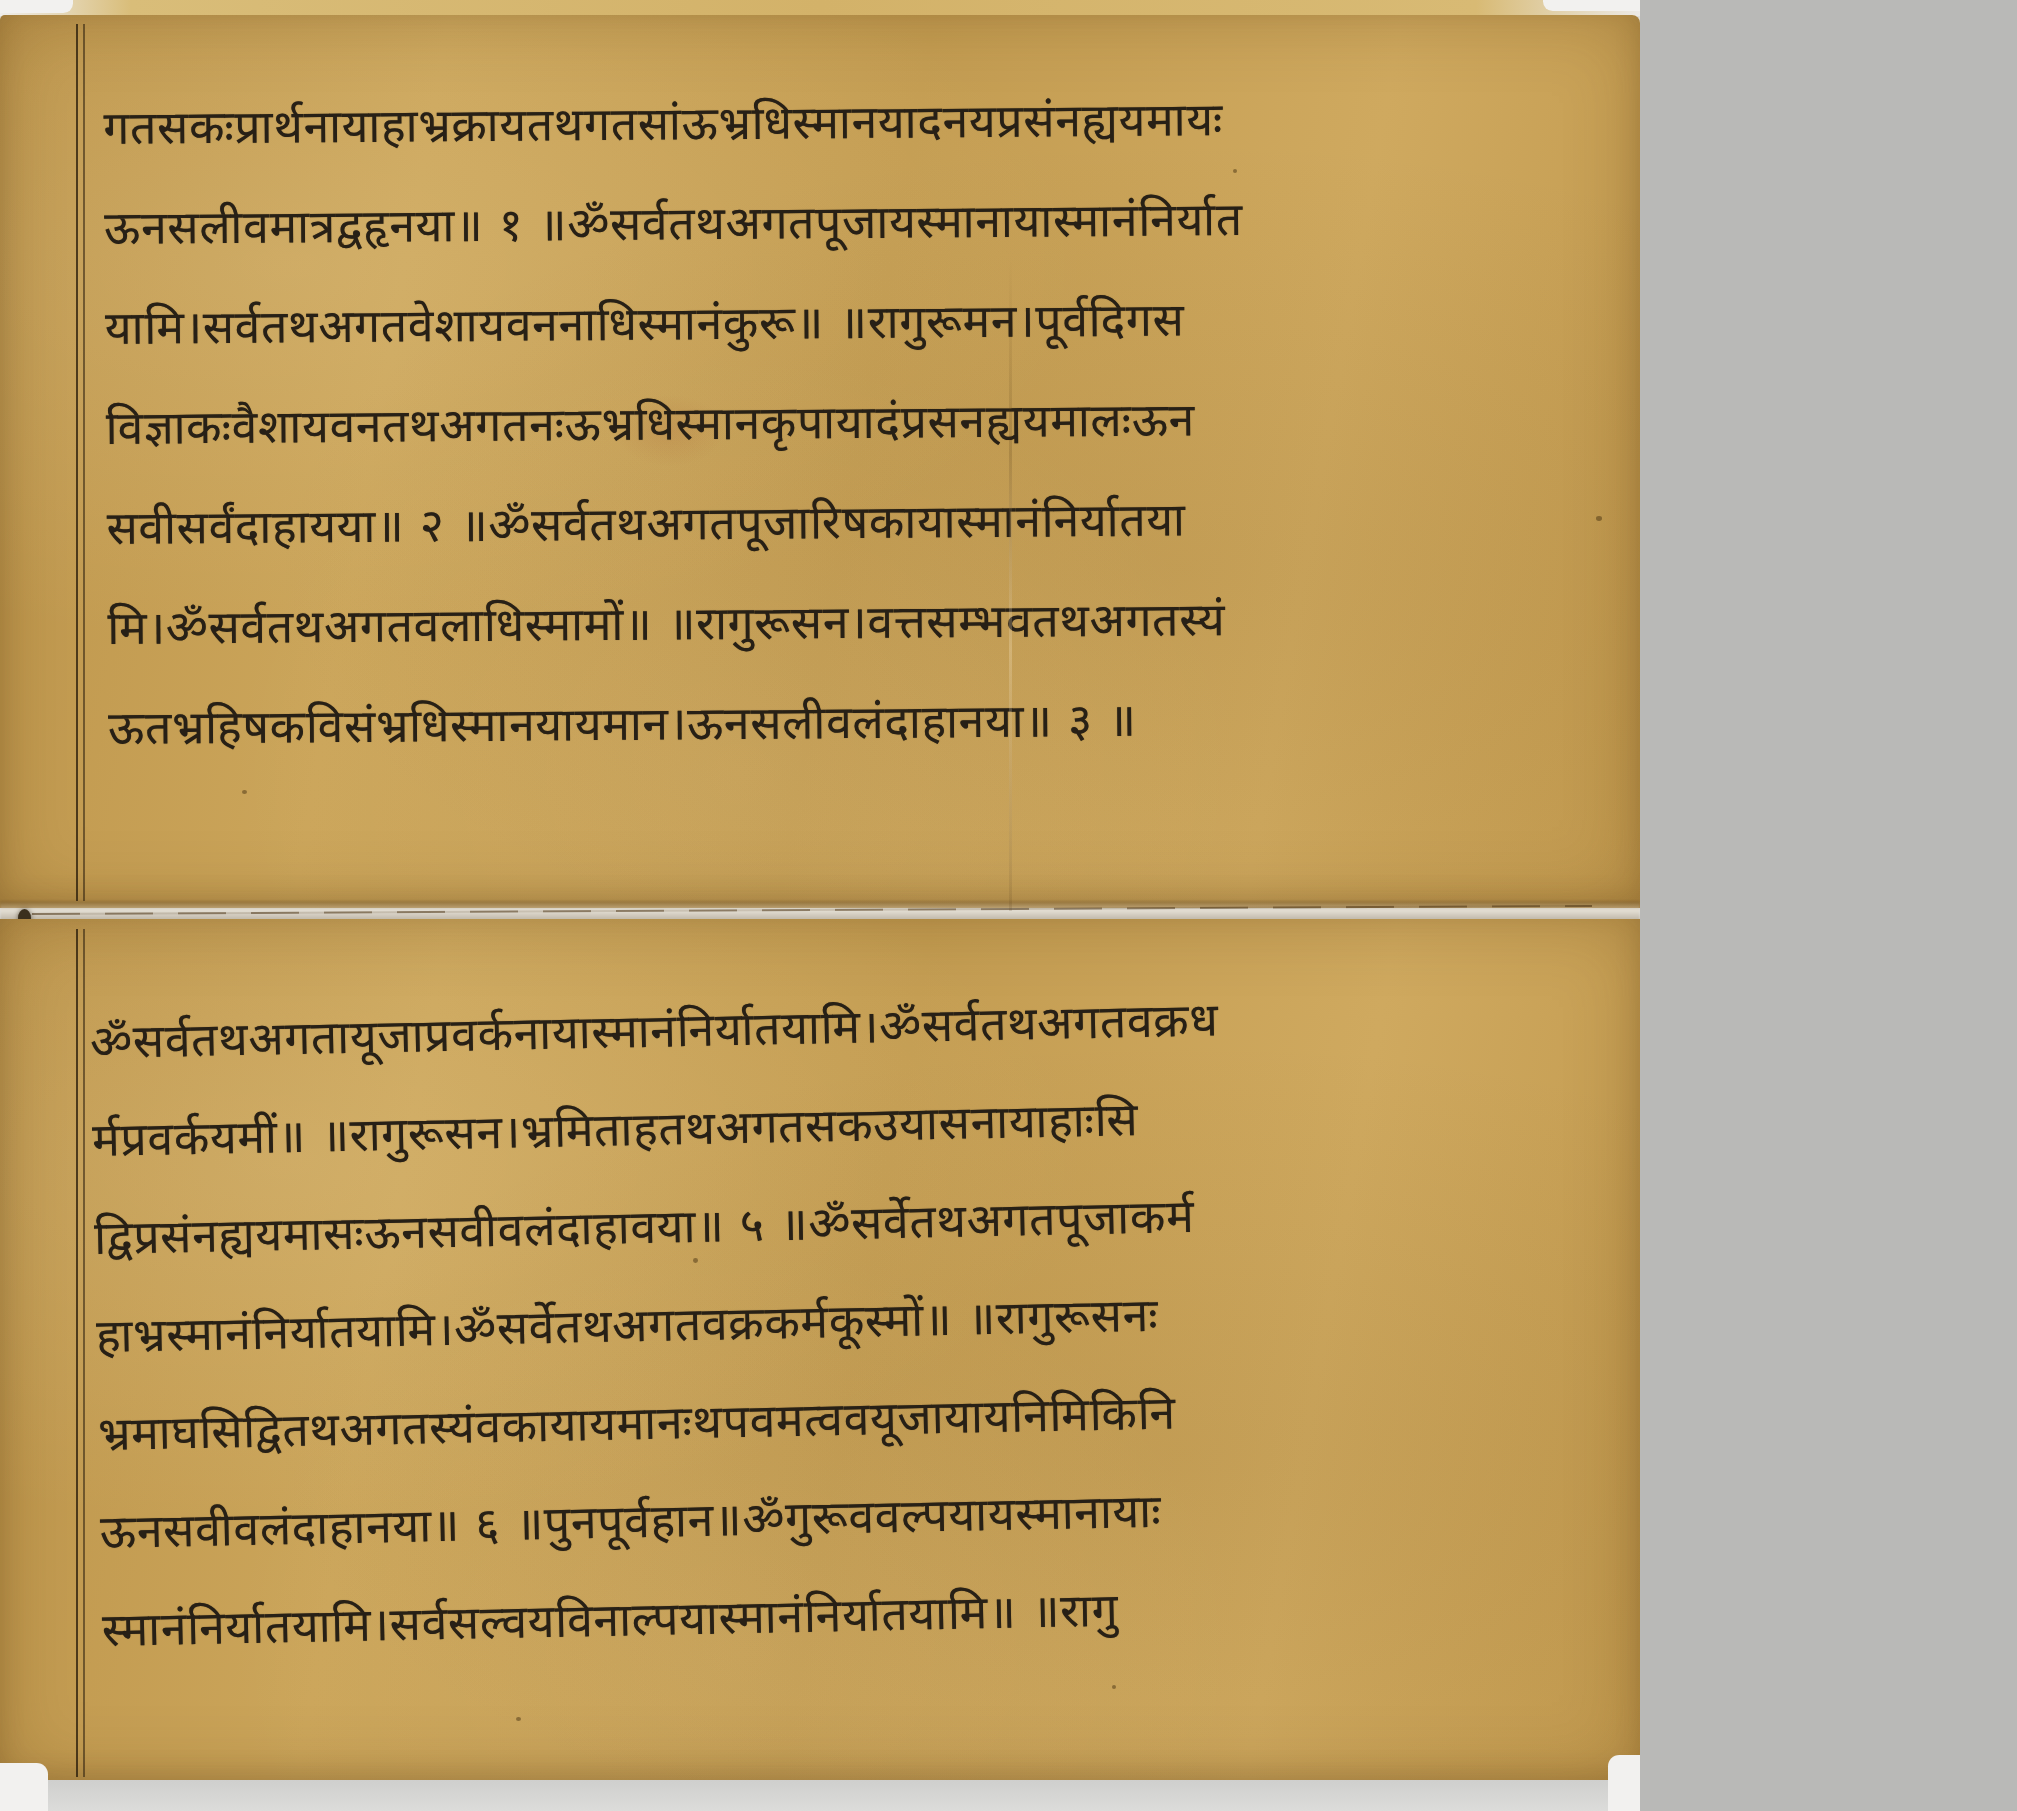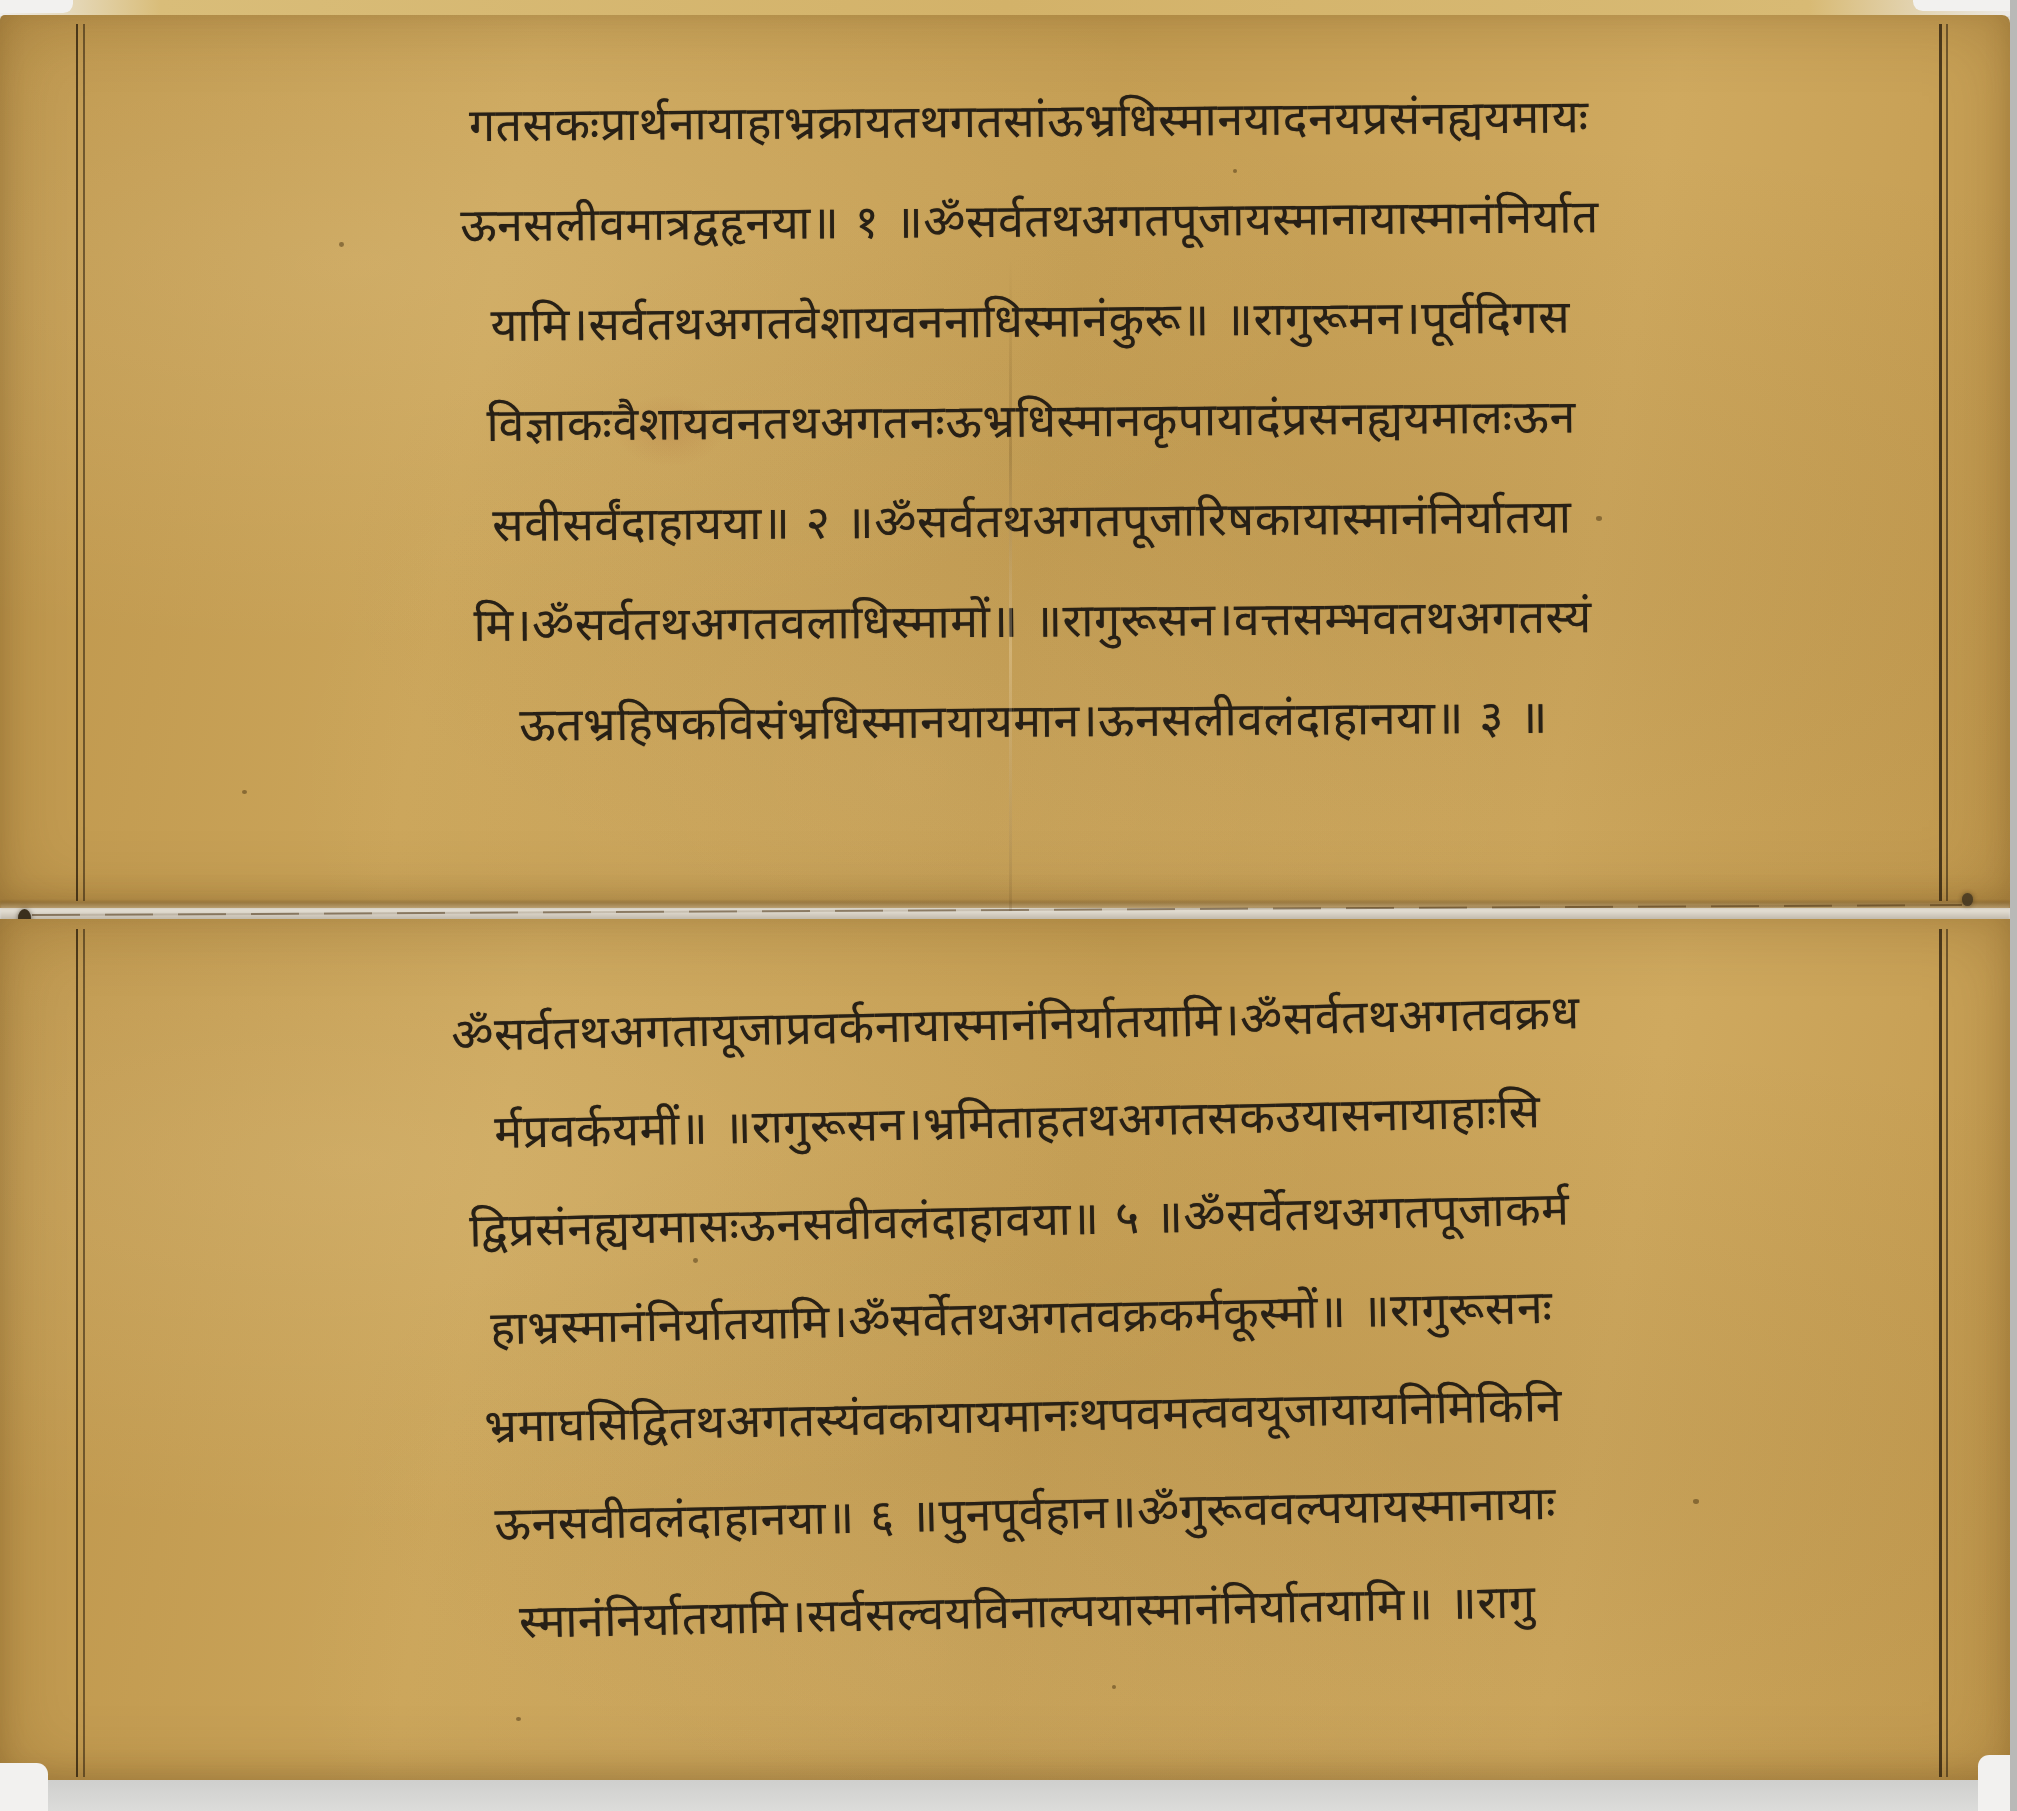--- a/index.html
+++ b/index.html
@@ -1,22 +1,21 @@
 <!DOCTYPE html>
 <html style="font-size:13px"><head>
 <meta charset="utf-8">
 <style>
   html,body{margin:0;padding:0;background:#b9b9b7;}
   .scan{
     position:relative;
-    width:2010px;height:1811px;
+    width:1640px;height:1811px;
     background:#dededc;
     overflow:hidden;
     font-family:"DejaVu Sans",sans-serif;
-    text-align:center;
   }
   
   .page{
     position:absolute;
     left:0;right:0;
     background:
       radial-gradient(ellipse at 18% 28%, rgba(255,238,195,0.14), transparent 42%),
       radial-gradient(ellipse at 72% 62%, rgba(110,75,20,0.10), transparent 55%),
       radial-gradient(ellipse at 45% 85%, rgba(255,235,190,0.10), transparent 40%),
       linear-gradient(100deg,#bd954b 0%,#cba55a 25%,#c49d52 52%,#cfa95f 78%,#c29a4f 100%);

